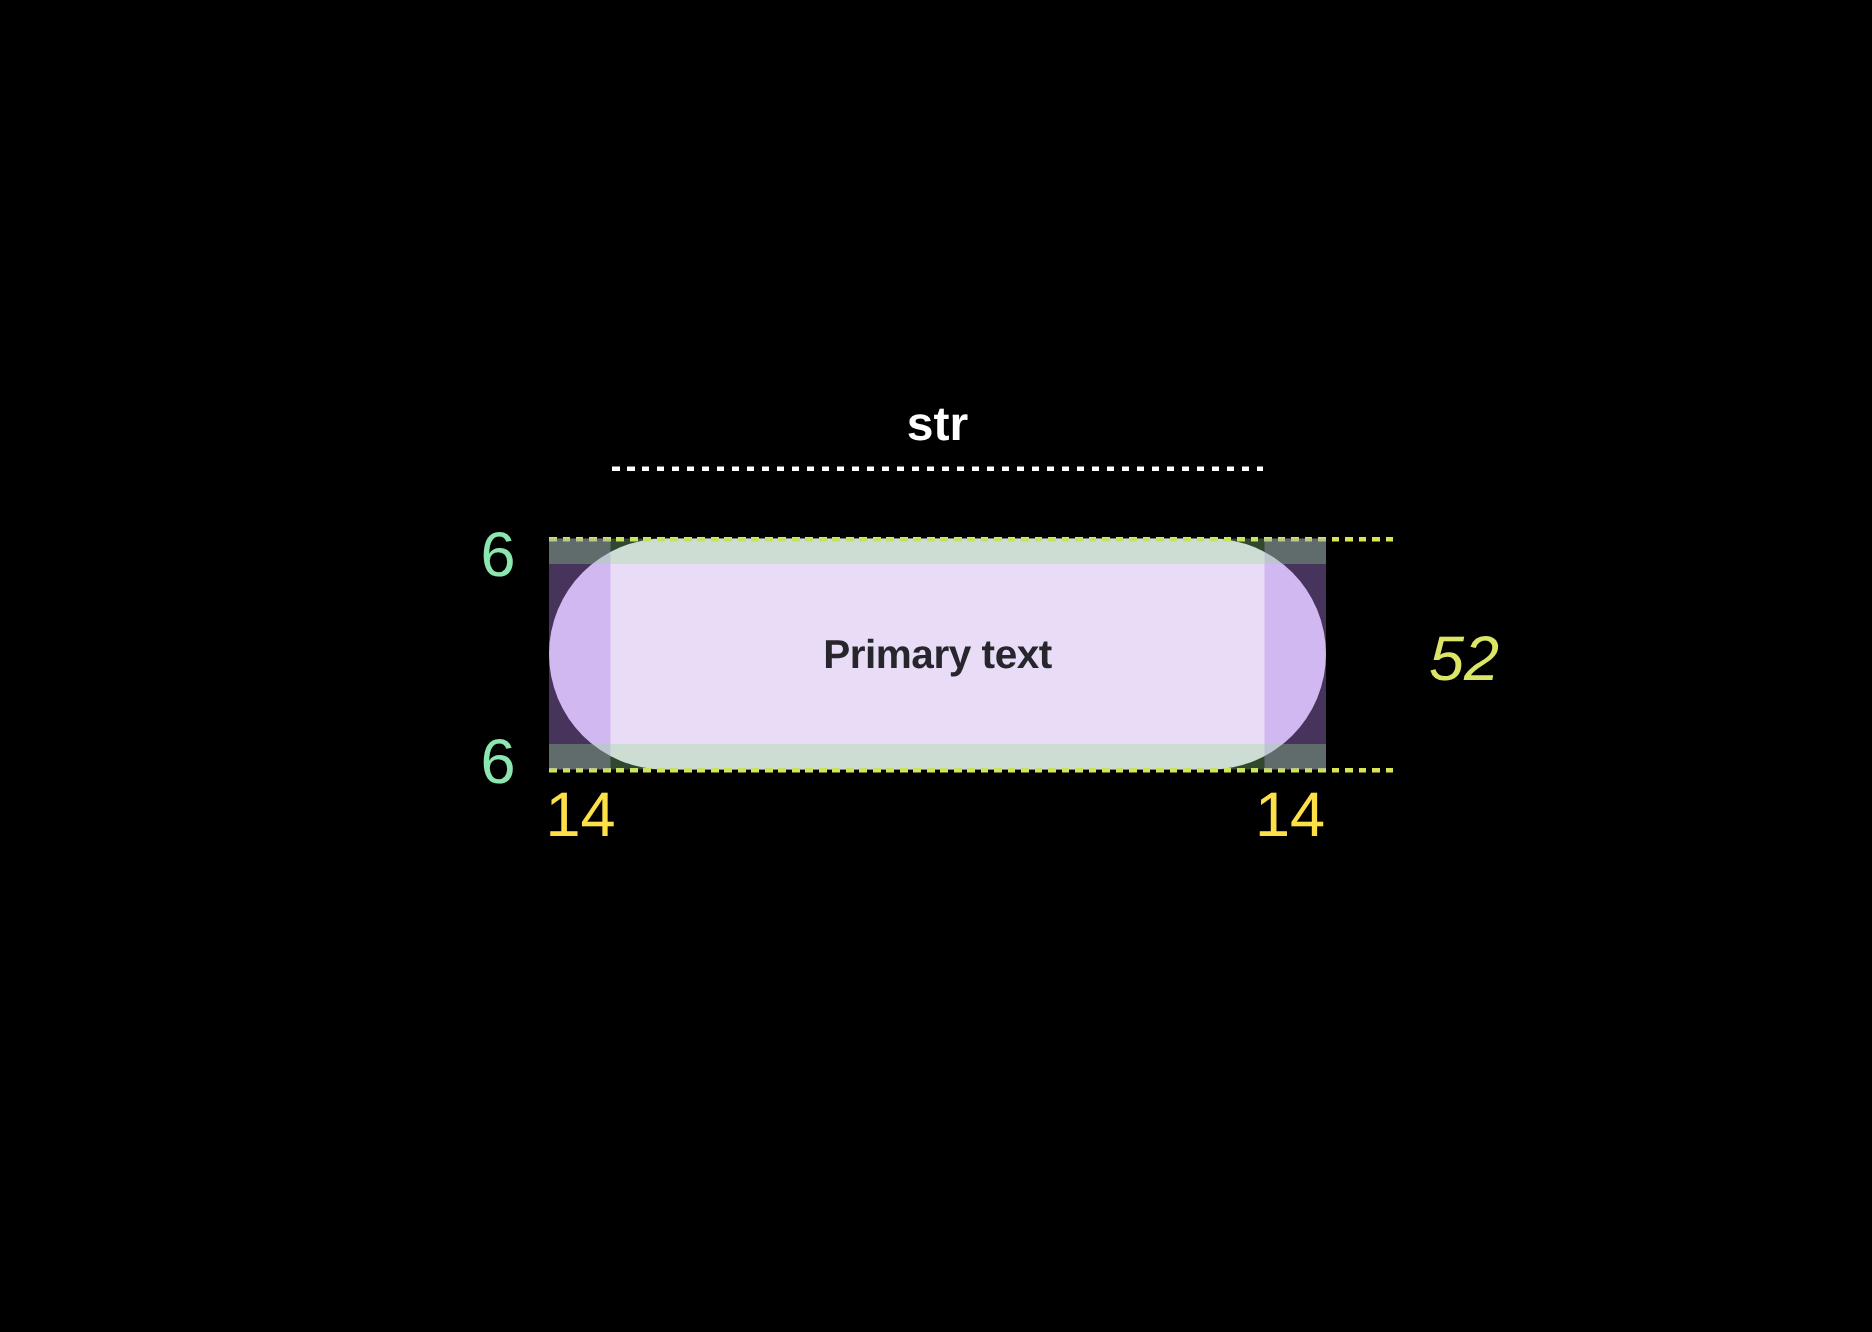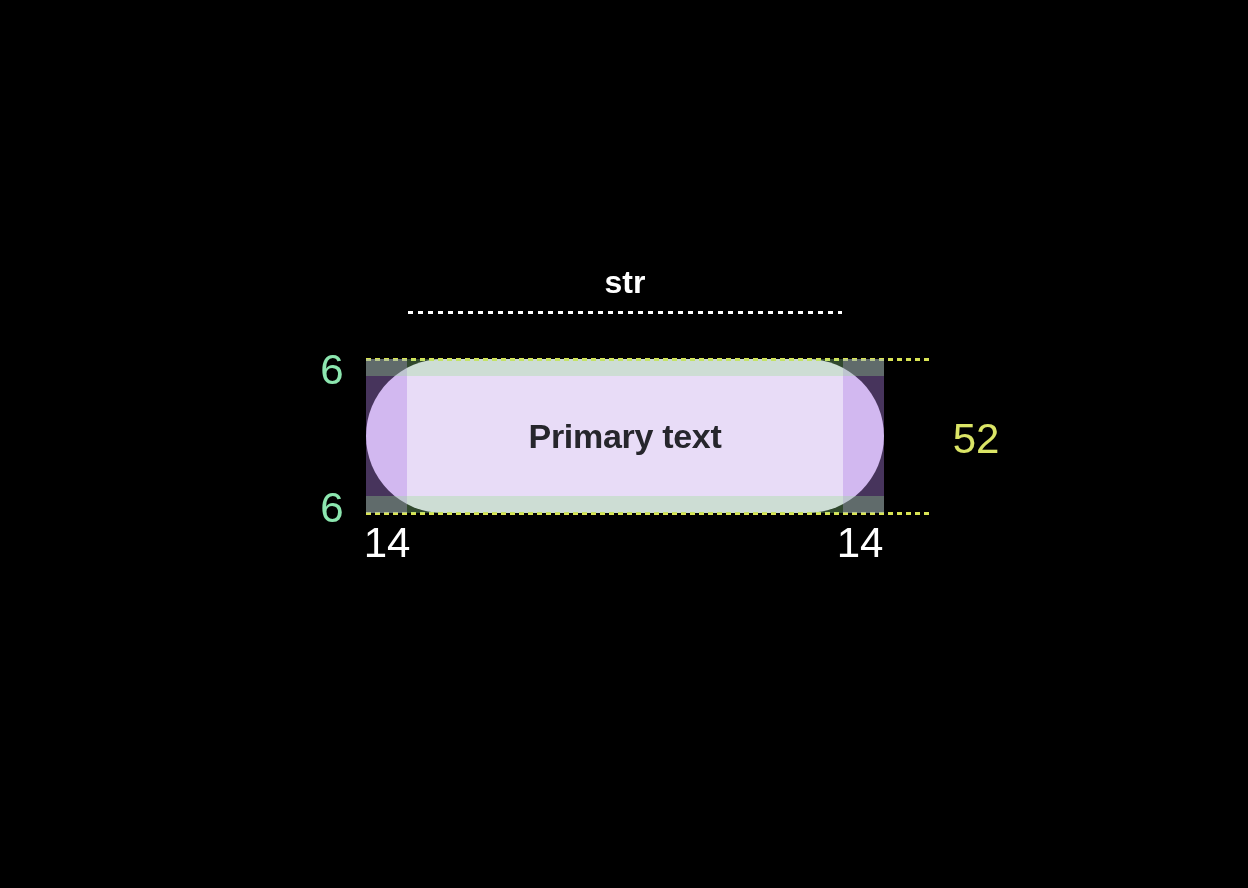--- a/index.html
+++ b/index.html
@@ -62,42 +62,42 @@
     left: 0; width: 100%; height: 17px;
     background: rgba(150,225,140,0.32);
     z-index: 4;
   }
   .band-v.top { top: 0; }
   .band-v.bottom { bottom: 0; }
   .pill-title {
     position: absolute;
     inset: 0;
     display: flex; align-items: center; justify-content: center;
-    font-size: 34px;
+    font-size: 27px;
     font-weight: 700;
     letter-spacing: -0.3px;
     color: #26262c;
     z-index: 5;
   }
   
   .num {
     position: absolute;
     font-size: 42px;
     line-height: 1;
     font-weight: 400;
     transform: translate(-50%, -50%);
     white-space: nowrap;
   }
   .num.pad-v { color: #8ce6af; left: 332px; }
   .num.pad-v.top { top: 370px; }
   .num.pad-v.bottom { top: 508px; }
-  .num.pad-h { color: #ffffff; top: 543px; }
+  .num.pad-h { color: #fde047; top: 543px; }
   .num.pad-h.left { left: 387px; }
   .num.pad-h.right { left: 860px; }
-  .num.height { color: #dbe566; left: 976px; top: 439px; }
+  .num.height { color: #dbe566; left: 976px; top: 439px; font-style: italic; }
 </style>
 </head>
 <body>
 
 <div class="canvas">
 
   <div class="str-label">str</div>
 
   <div class="str-line"></div>
 

